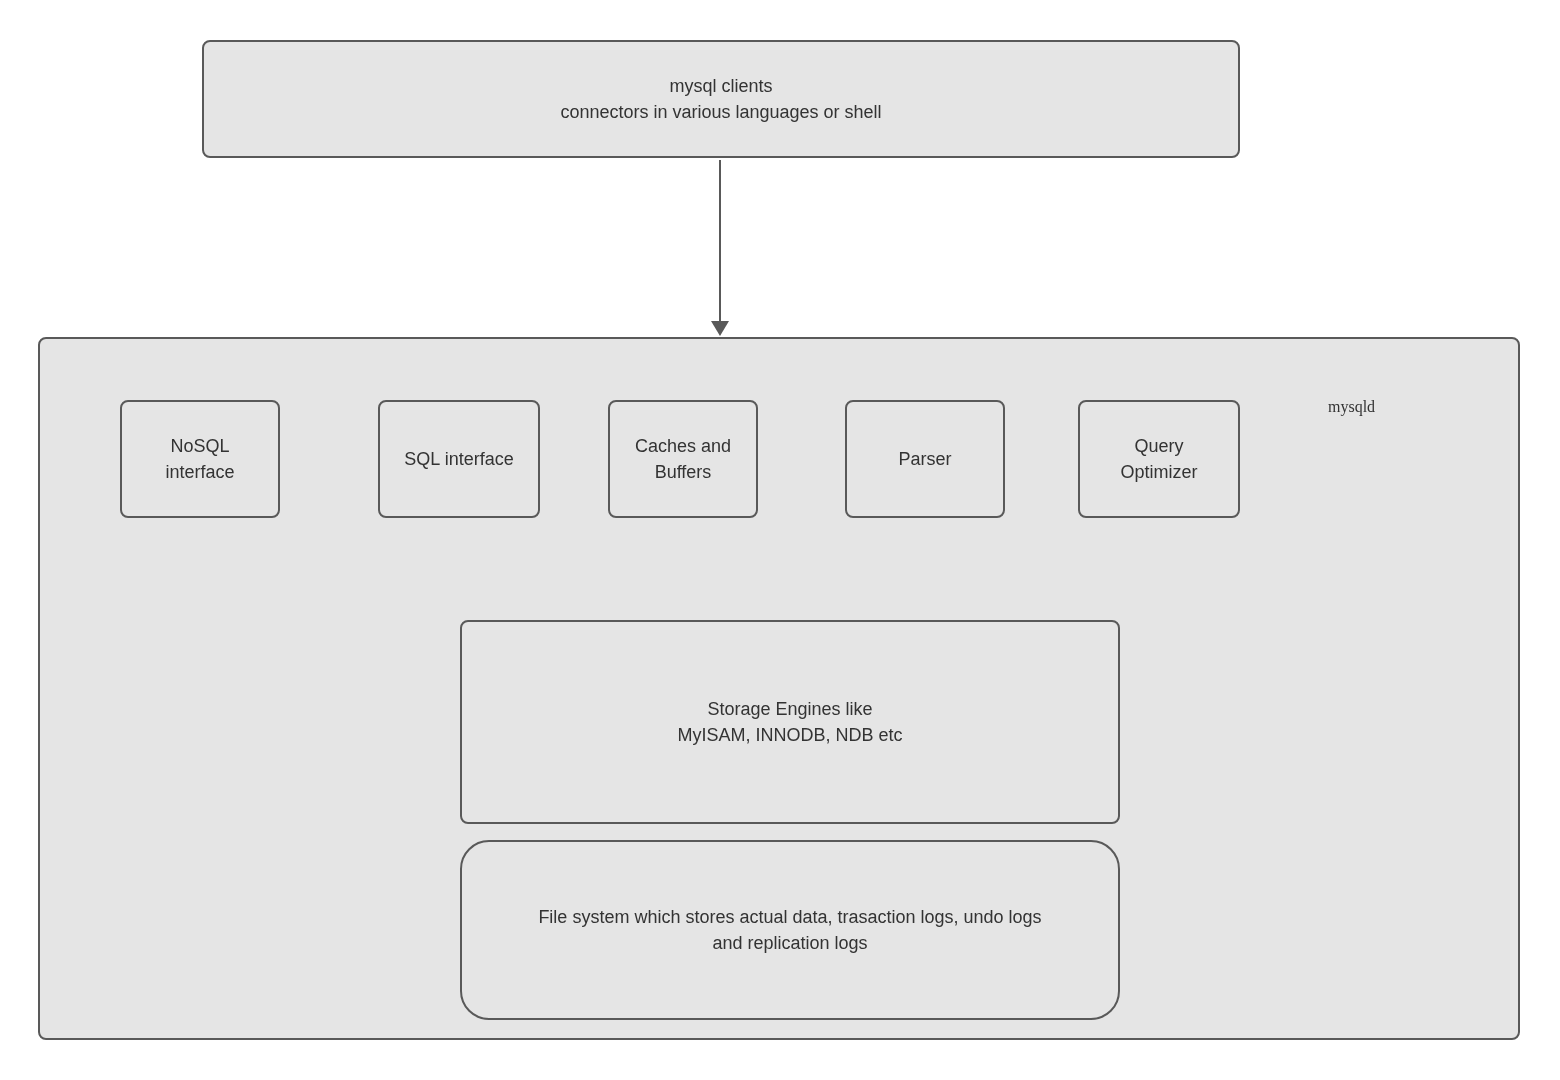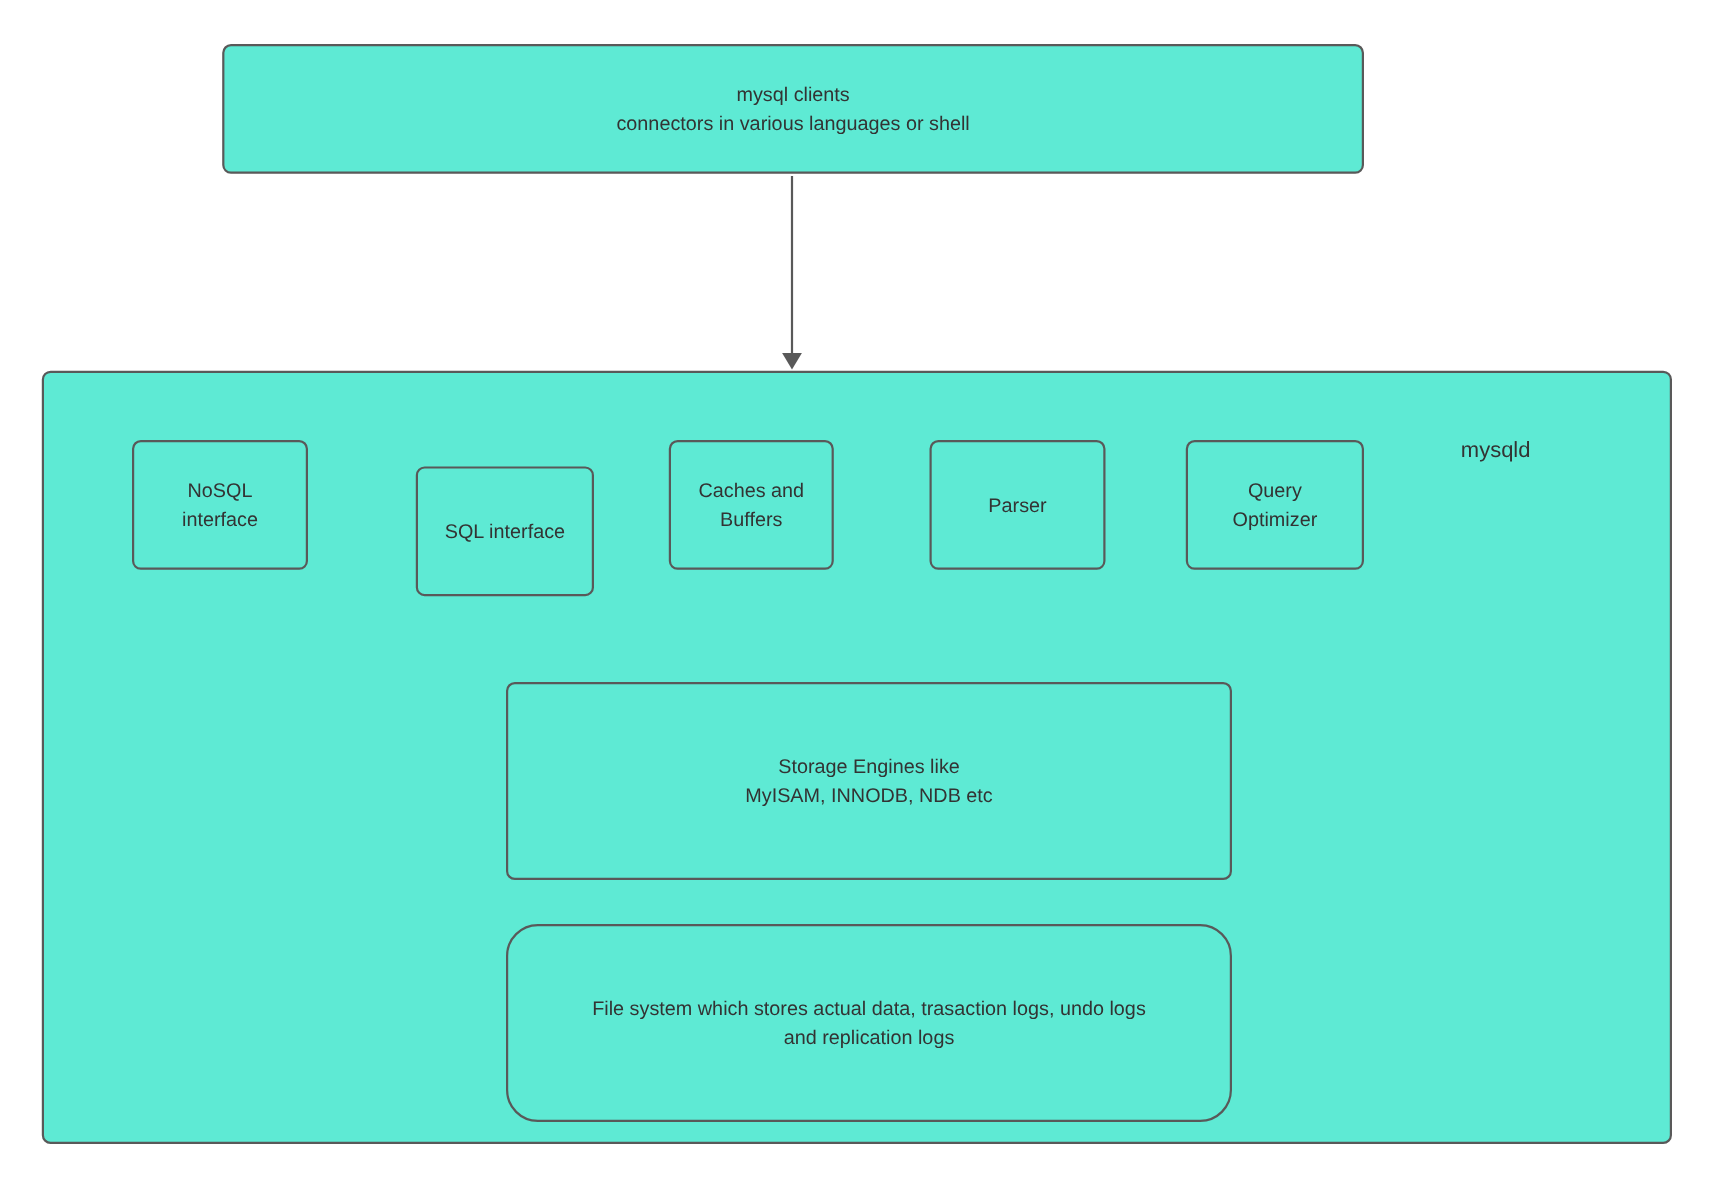--- a/index.html
+++ b/index.html
@@ -13,45 +13,46 @@
     height: 1080px;
     background: #ffffff;
     font-family: "Liberation Sans", sans-serif;
     color: #333333;
     overflow: hidden;
   }
   .node {
     position: absolute;
     border: 2px solid #595959;
     border-radius: 8px;
-    background: #5eead4;
+    background: #e5e5e5;
     display: flex;
     align-items: center;
     justify-content: center;
     text-align: center;
     font-size: 18px;
     line-height: 1.45;
     white-space: pre-line;
     box-sizing: border-box;
   }
   .clients-box   { left: 202px;  top: 40px;  width: 1038px; height: 118px; }
   .mysqld-box    { left: 38px;   top: 337px; width: 1482px; height: 703px; }
   .mysqld-label  {
     position: absolute;
     left: 1328px; top: 398px;
-    font-size: 20px;
+    font-size: 16px;
     color: #333333;
+    font-family: Liberation Serif, serif;
   }
   .comp          { top: 400px; height: 118px; }
   .comp-nosql    { left: 120px;  width: 160px; }
-  .comp-sql      { left: 378px;  width: 162px; margin-top: 24px; }
+  .comp-sql      { left: 378px;  width: 162px; }
   .comp-caches   { left: 608px;  width: 150px; }
   .comp-parser   { left: 845px;  width: 160px; }
   .comp-query    { left: 1078px; width: 162px; }
-  .storage-box   { left: 460px; top: 620px; width: 660px; height: 180px; }
+  .storage-box   { left: 460px; top: 620px; width: 660px; height: 204px; }
   .fs-box        { left: 460px; top: 840px; width: 660px; height: 180px; border-radius: 29px; }
   .arrow-line {
     position: absolute;
     left: 719px; top: 160px;
     width: 2px; height: 162px;
     background: #595959;
   }
   .arrow-head {
     position: absolute;
     left: 711px; top: 321px;

